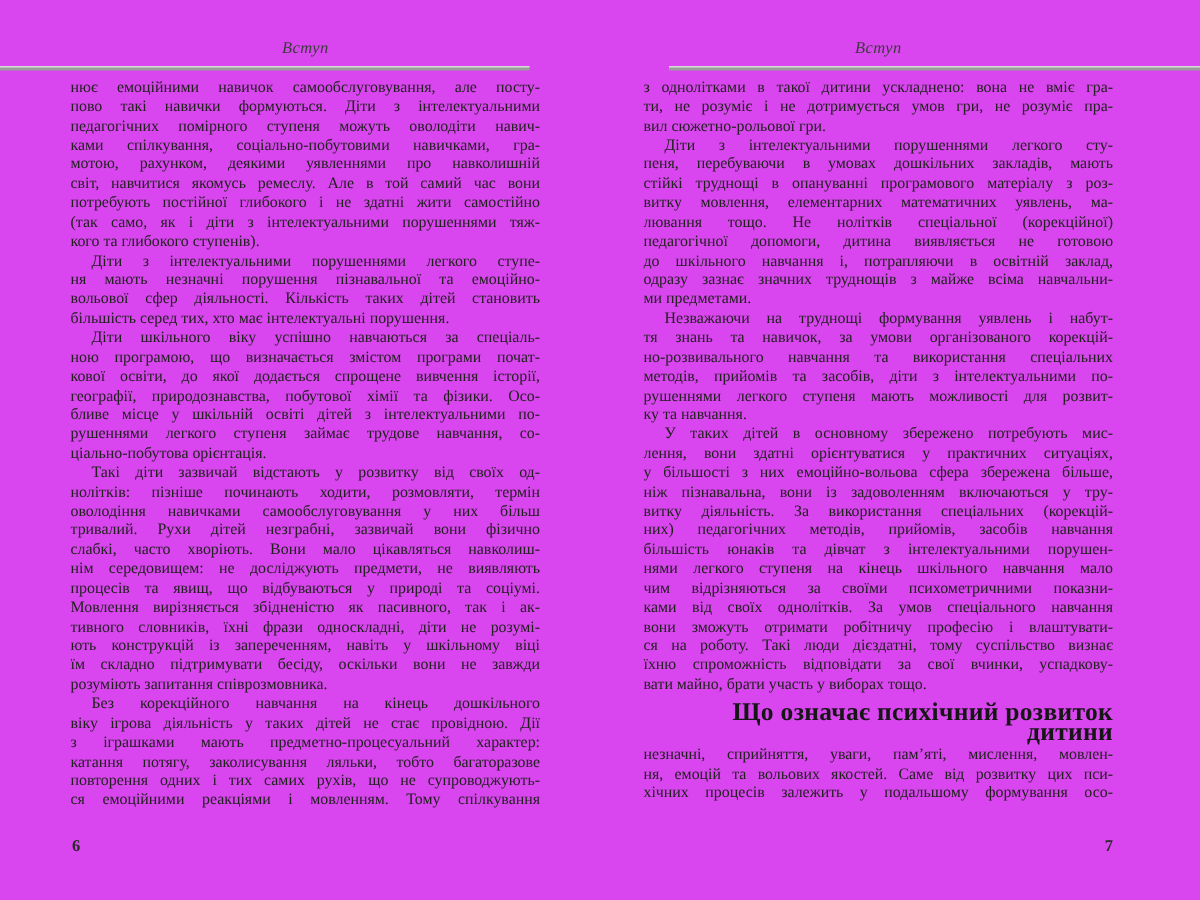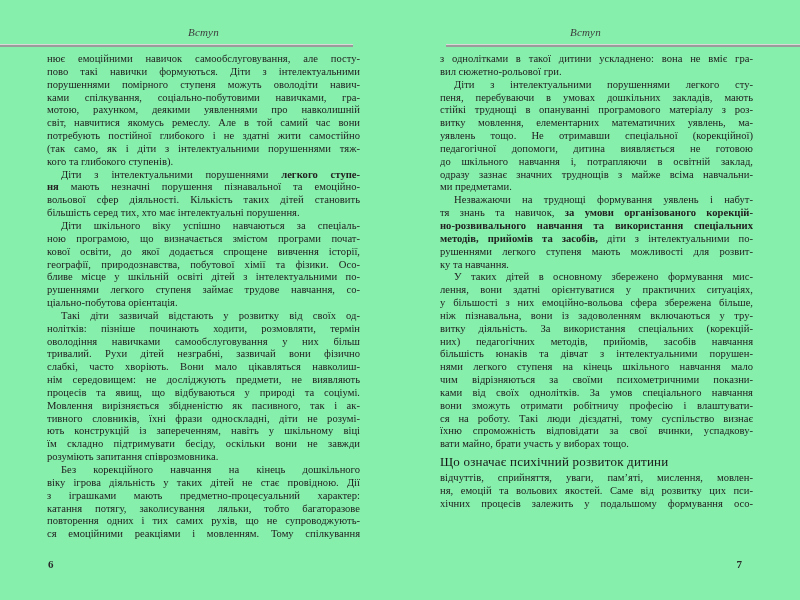--- a/index.html
+++ b/index.html
@@ -3,21 +3,21 @@
 <meta charset="utf-8">
 <style>
   html,body { margin:0; padding:0; }
   body {
     width:800px; height:600px;
     background:#f4f3f1;
     font-family:"Liberation Serif","DejaVu Serif",serif;
   }
   .spread {
     position:relative; width:800px; height:600px;
-    background:#86efac; overflow:hidden;
+    background:#d946ef; overflow:hidden;
     color:#1d1d1d;
   }
   .running-head {
     position:absolute; top:26px; height:14px;
     font-style:italic; font-size:11px; color:#3c3c3c;
     text-align:center; letter-spacing:0.3px;
   }
   .rh-left  { left:47px;  width:313px; }
   .rh-right { left:429px; width:313px; }
   .rule {
@@ -25,50 +25,50 @@
     background:#9b9b9b; border-top:1px solid #d9d9d8;
   }
   .rule-left  { left:0;    width:353px; }
   .rule-right { left:446px; width:354px; }
   .text-block {
     position:absolute; top:53px; width:313px;
     font-size:10.6px; line-height:12.85px;
     color:#222120;
   }
   .tb-left  { left:47px; }
-  .tb-right { left:440px; }
+  .tb-right { left:429px; }
   .line {
     text-align:justify; text-align-last:justify; text-justify:inter-word;
     height:12.85px; overflow:hidden; white-space:normal;
   }
   .line.lastline { text-align-last:left; }
   .line.indent { text-indent:14px; }
-  .line b { font-weight:bold; }
+  .line b { font-weight:normal; }
   .section-heading {
-    font-weight:normal; font-size:13px; text-align:left;
+    font-weight:bold; font-size:17px; text-align:right;
     padding:5px 0 3px 0; letter-spacing:0.2px; color:#161616;
   }
   .page-num {
     position:absolute; top:558px; font-size:11px; font-weight:bold; color:#2a2a2a;
   }
   .pn-left  { left:48px; }
   .pn-right { left:429px; width:313px; text-align:right; }
 </style>
 </head>
 <body>
 
 <div class="spread">
 
   <div>
     <div class="running-head rh-left">Вступ</div>
     <div class="rule rule-left"></div>
     <div class="text-block tb-left" id="left-text">
         <div class="line">нює емоційними навичок самообслуговування, але посту-</div>
         <div class="line">пово такі навички формуються. Діти з інтелектуальними</div>
-        <div class="line">порушеннями помірного ступеня можуть оволодіти навич-</div>
+        <div class="line">педагогічних помірного ступеня можуть оволодіти навич-</div>
         <div class="line">ками спілкування, соціально-побутовими навичками, гра-</div>
         <div class="line">мотою, рахунком, деякими уявленнями про навколишній</div>
         <div class="line">світ, навчитися якомусь ремеслу. Але в той самий час вони</div>
         <div class="line">потребують постійної глибокого і не здатні жити самостійно</div>
         <div class="line">(так само, як і діти з інтелектуальними порушеннями тяж-</div>
         <div class="line lastline">кого та глибокого ступенів).</div>
         <div class="line indent">Діти з інтелектуальними порушеннями <b>легкого ступе-</b></div>
         <div class="line"><b>ня</b> мають незначні порушення пізнавальної та емоційно-</div>
         <div class="line">вольової сфер діяльності. Кількість таких дітей становить</div>
         <div class="line lastline">більшість серед тих, хто має інтелектуальні порушення.</div>
@@ -99,51 +99,52 @@
         <div class="line">ся емоційними реакціями і мовленням. Тому спілкування</div>
       </div>
     <div class="page-num pn-left">6</div>
   </div>
 
   <div>
     <div class="running-head rh-right">Вступ</div>
     <div class="rule rule-right"></div>
     <div class="text-block tb-right" id="right-text">
         <div class="line">з однолітками в такої дитини ускладнено: вона не вміє гра-</div>
+        <div class="line">ти, не розуміє і не дотримується умов гри, не розуміє пра-</div>
         <div class="line lastline">вил сюжетно-рольової гри.</div>
         <div class="line indent">Діти з інтелектуальними порушеннями легкого сту-</div>
         <div class="line">пеня, перебуваючи в умовах дошкільних закладів, мають</div>
         <div class="line">стійкі труднощі в опануванні програмового матеріалу з роз-</div>
         <div class="line">витку мовлення, елементарних математичних уявлень, ма-</div>
-        <div class="line">уявлень тощо. Не отримавши спеціальної (корекційної)</div>
+        <div class="line">лювання тощо. Не нолітків спеціальної (корекційної)</div>
         <div class="line">педагогічної допомоги, дитина виявляється не готовою</div>
         <div class="line">до шкільного навчання і, потрапляючи в освітній заклад,</div>
         <div class="line">одразу зазнає значних труднощів з майже всіма навчальни-</div>
         <div class="line lastline">ми предметами.</div>
         <div class="line indent">Незважаючи на труднощі формування уявлень і набут-</div>
         <div class="line">тя знань та навичок, <b>за умови організованого корекцій-</b></div>
         <div class="line"><b>но-розвивального навчання та використання спеціальних</b></div>
         <div class="line"><b>методів, прийомів та засобів,</b> діти з інтелектуальними по-</div>
         <div class="line">рушеннями легкого ступеня мають можливості для розвит-</div>
         <div class="line lastline">ку та навчання.</div>
-        <div class="line indent">У таких дітей в основному збережено формування мис-</div>
+        <div class="line indent">У таких дітей в основному збережено потребують мис-</div>
         <div class="line">лення, вони здатні орієнтуватися у практичних ситуаціях,</div>
         <div class="line">у більшості з них емоційно-вольова сфера збережена більше,</div>
         <div class="line">ніж пізнавальна, вони із задоволенням включаються у тру-</div>
         <div class="line">витку діяльність. За використання спеціальних (корекцій-</div>
         <div class="line">них) педагогічних методів, прийомів, засобів навчання</div>
         <div class="line">більшість юнаків та дівчат з інтелектуальними порушен-</div>
         <div class="line">нями легкого ступеня на кінець шкільного навчання мало</div>
         <div class="line">чим відрізняються за своїми психометричними показни-</div>
         <div class="line">ками від своїх однолітків. За умов спеціального навчання</div>
         <div class="line">вони зможуть отримати робітничу професію і влаштувати-</div>
         <div class="line">ся на роботу. Такі люди дієздатні, тому суспільство визнає</div>
         <div class="line">їхню спроможність відповідати за свої вчинки, успадкову-</div>
         <div class="line lastline">вати майно, брати участь у виборах тощо.</div>
         <div class="section-heading">Що означає психічний розвиток дитини</div>
-        <div class="line">відчуттів, сприйняття, уваги, пам’яті, мислення, мовлен-</div>
+        <div class="line">незначні, сприйняття, уваги, пам’яті, мислення, мовлен-</div>
         <div class="line">ня, емоцій та вольових якостей. Саме від розвитку цих пси-</div>
         <div class="line">хічних процесів залежить у подальшому формування осо-</div>
       </div>
     <div class="page-num pn-right">7</div>
   </div>
 
 </div>
 
 </body></html>

